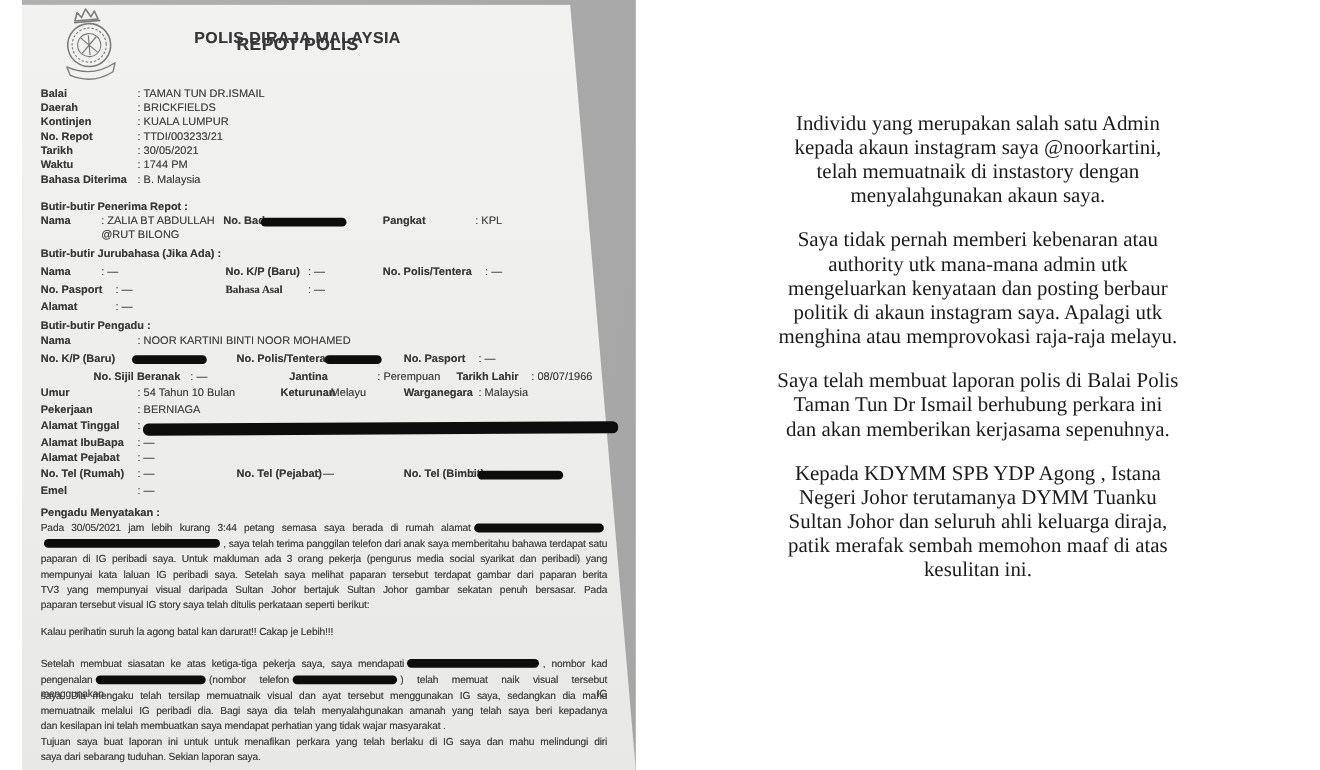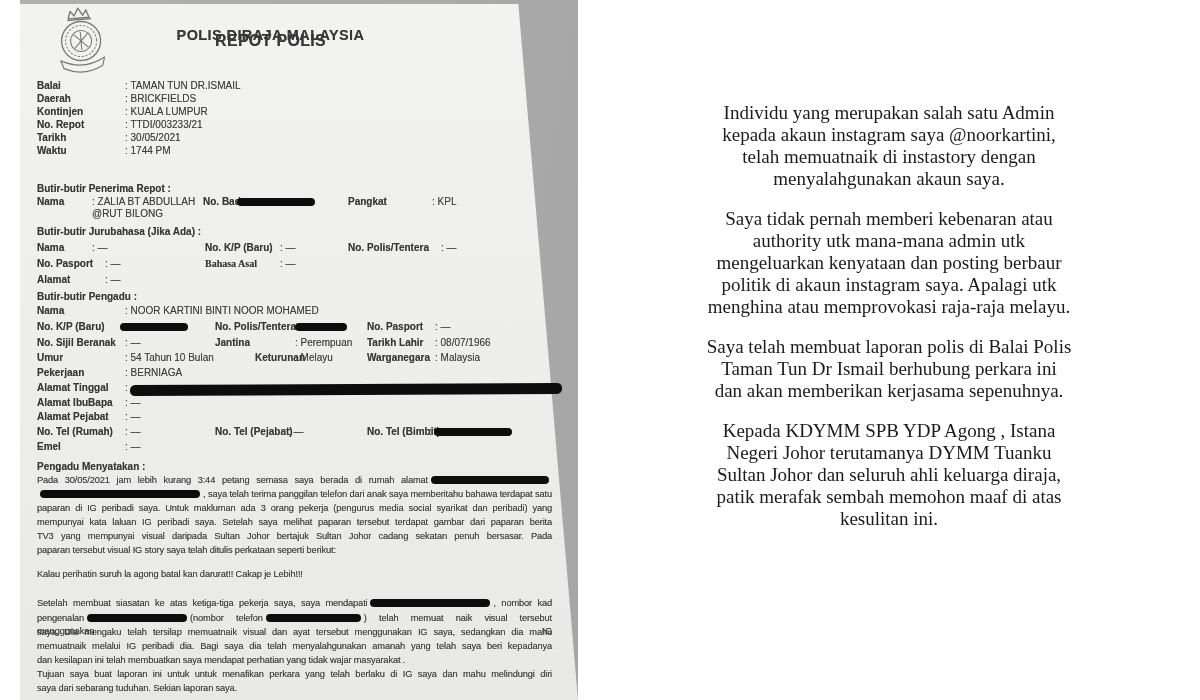--- a/index.html
+++ b/index.html
@@ -79,20 +79,24 @@
             <span class="abs" style="left: 88px;">: TTDI/003233/21</span>
           </div>
           <div class="r" style="top: 132px;">
             <span class="b abs" style="left: 0px;">Tarikh</span>
             <span class="abs" style="left: 88px;">: 30/05/2021</span>
           </div>
           <div class="r" style="top: 145px;">
             <span class="b abs" style="left: 0px;">Waktu</span>
             <span class="abs" style="left: 88px;">: 1744 PM</span>
           </div>
+          <div class="r" style="top: 158px;">
+            <span class="b abs" style="left: 0px;">Bahasa Diterima</span>
+            <span class="abs" style="left: 88px;">: B. Malaysia</span>
+          </div>
           <div class="r" style="top: 183px;">
             <span class="b abs" style="left: 0px;">Butir-butir Penerima Repot :</span>
           </div>
           <div class="r" style="top: 196px;">
             <span class="b abs" style="left: 0px;">Nama</span>
             <span class="abs" style="left: 55px;">: ZALIA BT ABDULLAH</span>
             <span class="b abs" style="left: 166px;">No. Badan</span>
             <span class="bar abs" style="width: 78px; left: 200px;"></span>
             <span class="b abs" style="left: 311px;">Pangkat</span>
             <span class="abs" style="left: 395px;">: KPL</span>
@@ -129,21 +133,21 @@
             <span class="abs" style="left: 88px;">: NOOR KARTINI BINTI NOOR MOHAMED</span>
           </div>
           <div class="r" style="top: 321px;">
             <span class="b abs" style="left: 0px;">No. K/P (Baru)</span>
             <span class="bar abs" style="width: 68px; left: 83px;"></span>
             <span class="b abs" style="left: 178px;">No. Polis/Tentera</span>
             <span class="bar abs" style="width: 52px; left: 258px;"></span>
             <span class="b abs" style="left: 330px;">No. Pasport</span>
             <span class="abs" style="left: 398px;">: —</span>
           </div>
-          <div class="r" style="top: 337px;">
+          <div class="r" style="top: 337px; margin-left: 48px;">
             <span class="b abs" style="left: 0px;">No. Sijil Beranak</span>
             <span class="abs" style="left: 88px;">: —</span>
             <span class="b abs" style="left: 178px;">Jantina</span>
             <span class="abs" style="left: 258px;">: Perempuan</span>
             <span class="b abs" style="left: 330px;">Tarikh Lahir</span>
             <span class="abs" style="left: 398px;">: 08/07/1966</span>
           </div>
           <div class="r" style="top: 352px;">
             <span class="b abs" style="left: 0px;">Umur</span>
             <span class="abs" style="left: 88px;">: 54 Tahun 10 Bulan</span>
@@ -182,21 +186,21 @@
             <span class="b abs" style="left: 0px;">Emel</span>
             <span class="abs" style="left: 88px;">: —</span>
           </div>
           <div class="r" style="top: 461px;">
             <span class="b abs" style="left: 0px;">Pengadu Menyatakan :</span>
           </div>
           <div class="r para just" style="top: 474px;"><span>Pada 30/05/2021 jam lebih kurang 3:44 petang semasa saya berada di rumah alamat</span><span class="bar" style="width: 118px;"></span></div>
           <div class="r para just" style="top: 488px;"><span class="bar" style="width: 160px;"></span><span>, saya telah terima panggilan telefon dari anak saya memberitahu bahawa terdapat satu</span></div>
           <div class="r para just" style="top: 502px;"><span>paparan di IG peribadi saya. Untuk makluman ada 3 orang pekerja (pengurus media social syarikat dan peribadi) yang</span></div>
           <div class="r para just" style="top: 516px;"><span>mempunyai kata laluan IG peribadi saya. Setelah saya melihat paparan tersebut terdapat gambar dari paparan berita</span></div>
-          <div class="r para just" style="top: 530px;"><span>TV3 yang mempunyai visual daripada Sultan Johor bertajuk Sultan Johor cadang sekatan penuh bersasar. Pada</span></div>
+          <div class="r para just" style="top: 530px;"><span>TV3 yang mempunyai visual daripada Sultan Johor bertajuk Sultan Johor gambar sekatan penuh bersasar. Pada</span></div>
           <div class="r para" style="top: 544px;"><span>paparan tersebut visual IG story saya telah ditulis perkataan seperti berikut:</span></div>
           <div class="r para" style="top: 568px;"><span>Kalau perihatin suruh la agong batal kan darurat!! Cakap je Lebih!!!</span></div>
           <div class="r para just" style="top: 597px;"><span>Setelah membuat siasatan ke atas ketiga-tiga pekerja saya, saya mendapati</span><span class="bar" style="width: 120px;"></span><span>, nombor kad</span></div>
           <div class="r para just" style="top: 612px;"><span>pengenalan</span><span class="bar" style="width: 100px;"></span><span>(nombor telefon</span><span class="bar" style="width: 95px;"></span><span>) telah memuat naik visual tersebut menggunakan IG</span></div>
           <div class="r para just" style="top: 626px;"><span>saya. Dia mengaku telah tersilap memuatnaik visual dan ayat tersebut menggunakan IG saya, sedangkan dia mahu</span></div>
           <div class="r para just" style="top: 640px;"><span>memuatnaik melalui IG peribadi dia. Bagi saya dia telah menyalahgunakan amanah yang telah saya beri kepadanya</span></div>
           <div class="r para" style="top: 654px;"><span>dan kesilapan ini telah membuatkan saya mendapat perhatian yang tidak wajar masyarakat .</span></div>
           <div class="r para just" style="top: 668px;"><span>Tujuan saya buat laporan ini untuk untuk menafikan perkara yang telah berlaku di IG saya dan mahu melindungi diri</span></div>
           <div class="r para" style="top: 682px;"><span>saya dari sebarang tuduhan. Sekian laporan saya.</span></div>
         </div>

